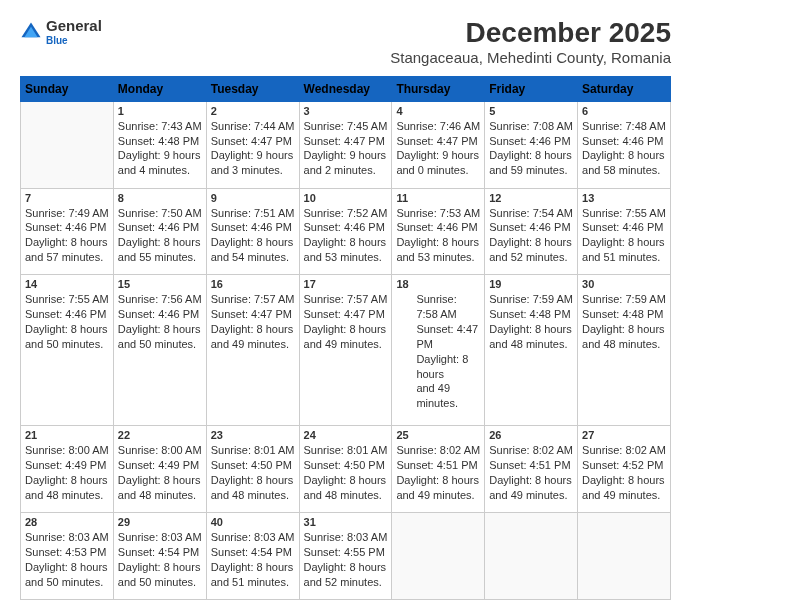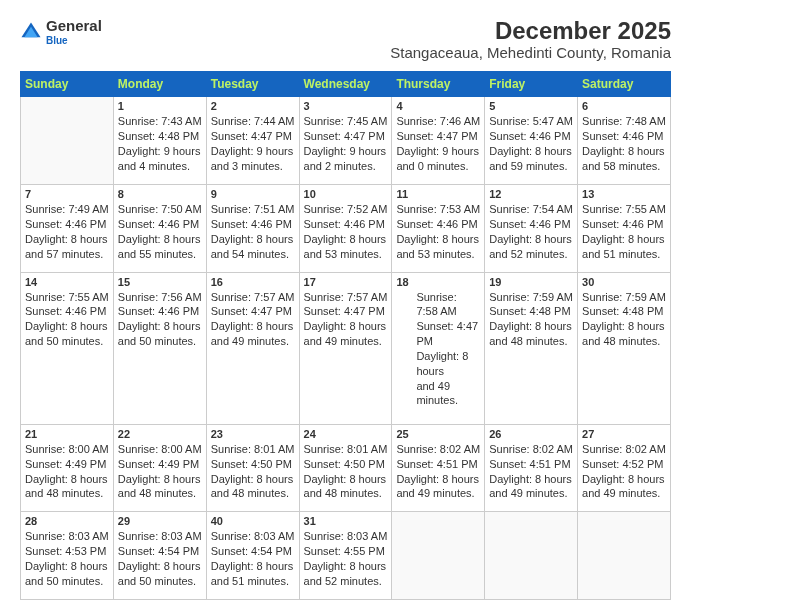--- a/index.html
+++ b/index.html
@@ -44,39 +44,39 @@
       color: #1565c0;
     }
     .logo-icon {
       width: 22px;
       height: 22px;
     }
     .title-block {
       text-align: right;
     }
     .main-title {
-      font-size: 24px;
+      font-size: 28px;
       font-weight: bold;
       color: #333;
       line-height: 1.1;
     }
     .subtitle {
       font-size: 15px;
       color: #444;
     }
     .calendar {
       flex: 1;
       border: 1px solid #ccc;
       border-collapse: collapse;
       width: 100%;
       table-layout: fixed;
     }
     .calendar th {
       background: #1565c0;
-      color: #bef264;
+      color: #000000;
       font-size: 12px;
       font-weight: bold;
       padding: 5px 4px;
       text-align: left;
       border: 1px solid #1565c0;
     }
     .calendar td {
       border: 1px solid #ccc;
       vertical-align: top;
       padding: 3px 4px;
@@ -158,21 +158,21 @@
           </td>
           <td>
             <div class="day-num">4</div>
             <div class="cell-info" style="white-space: pre-line;">Sunrise: 7:46 AM
 Sunset: 4:47 PM
 Daylight: 9 hours
 and 0 minutes.</div>
           </td>
           <td>
             <div class="day-num">5</div>
-            <div class="cell-info" style="white-space: pre-line;">Sunrise: 5:47 AM
+            <div class="cell-info" style="white-space: pre-line;">Sunrise: 7:08 AM
 Sunset: 4:46 PM
 Daylight: 8 hours
 and 59 minutes.</div>
           </td>
           <td>
             <div class="day-num">6</div>
             <div class="cell-info" style="white-space: pre-line;">Sunrise: 7:48 AM
 Sunset: 4:46 PM
 Daylight: 8 hours
 and 58 minutes.</div>

